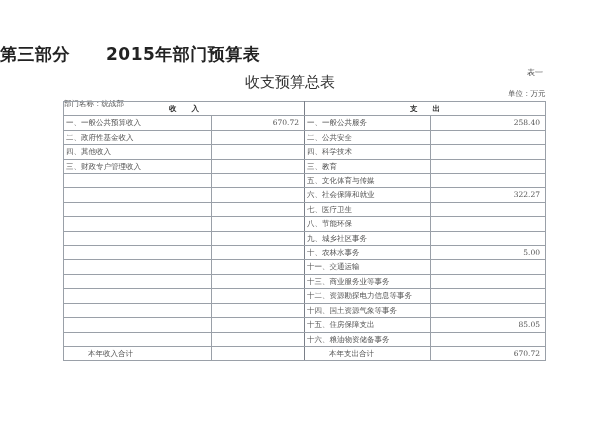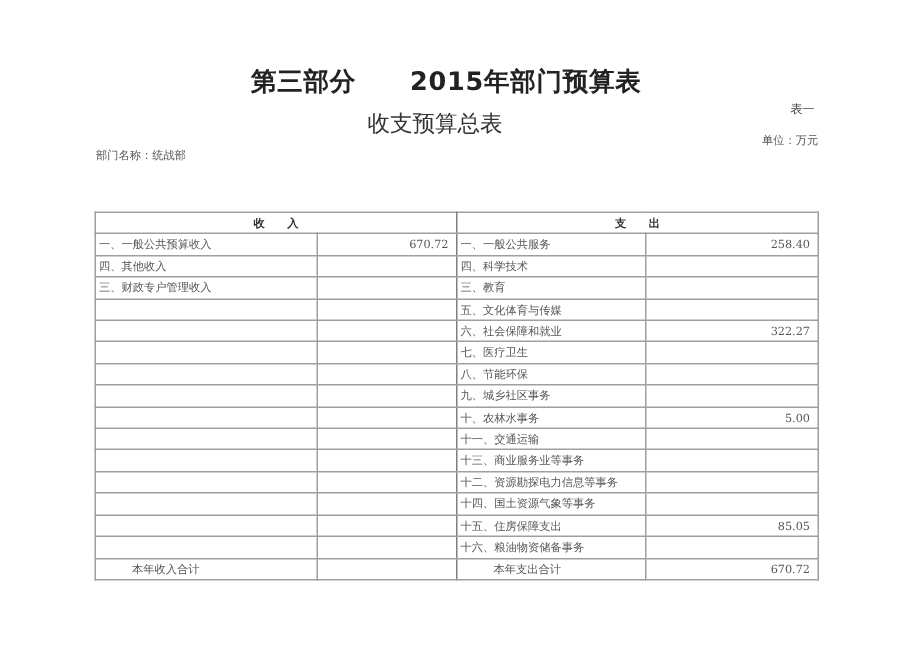--- a/index.html
+++ b/index.html
@@ -1,27 +1,27 @@
 <!DOCTYPE html>
 <html><head>
 <meta charset="utf-8">
 <style>
   html, body { margin:0; padding:0; }
   body { width:600px; height:436px; background:#fff; position:relative; overflow:hidden;
          font-family:"DejaVu Serif", serif; color:#333; }
-  .title { position:absolute; top:43px; left:0; width:595px; text-align:center;
+  .title { position:absolute; top:43px; left:0; width:595px; 
            font-family:"DejaVu Sans", sans-serif; font-weight:bold; font-size:17px; color:#222; letter-spacing:0.5px; }
   .title span { display:inline-block; }
   .title .gap { width:36px; }
   .table-no { position:absolute; top:67px; left:527px; font-size:8px; color:#444; }
   .subtitle { position:absolute; top:73px; left:0; width:580px; text-align:center; font-size:15px; color:#333; }
   .dept { position:absolute; top:99px; left:64px; font-size:7.5px; color:#555; }
   .unit { position:absolute; top:89px; left:508px; font-size:7.5px; color:#555; }
   table.budget { position:absolute; top:101px; left:63px; width:482px; border-collapse:collapse;
-                 table-layout:fixed; border:1.5px solid #8a8f98;margin-top:40px; }
+                 table-layout:fixed; border:1.5px solid #8a8f98; }
   table.budget td { border:1px solid #9aa0a8; height:13.4px; padding:0 2px; font-size:7.5px;
                     color:#555; white-space:nowrap; overflow:hidden; line-height:13.4px; }
   table.budget td.r { text-align:right; padding-right:5px; }
   table.budget td.hd { text-align:center; font-weight:bold; color:#333; }
   table.budget td.mid { border-right:1.5px solid #7a7f88; }
   table.budget td.total { padding-left:24px; }
 </style>
 </head>
 <body>
 
@@ -45,20 +45,26 @@
   <tbody id="tbody">
     <tr>
       <td colspan="2" class="hd mid">收　　入</td>
       <td colspan="2" class="hd">支　　出</td>
     </tr>
     <tr>
         <td>一、一般公共预算收入</td>
         <td class="r mid">670.72</td>
         <td>一、一般公共服务</td>
         <td class="r">258.40</td>
+      </tr>
+    <tr>
+        <td>二、政府性基金收入</td>
+        <td class="r mid"></td>
+        <td>二、公共安全</td>
+        <td class="r"></td>
       </tr>
     <tr>
         <td>四、其他收入</td>
         <td class="r mid"></td>
         <td>四、科学技术</td>
         <td class="r"></td>
       </tr>
     <tr>
         <td>三、财政专户管理收入</td>
         <td class="r mid"></td>

